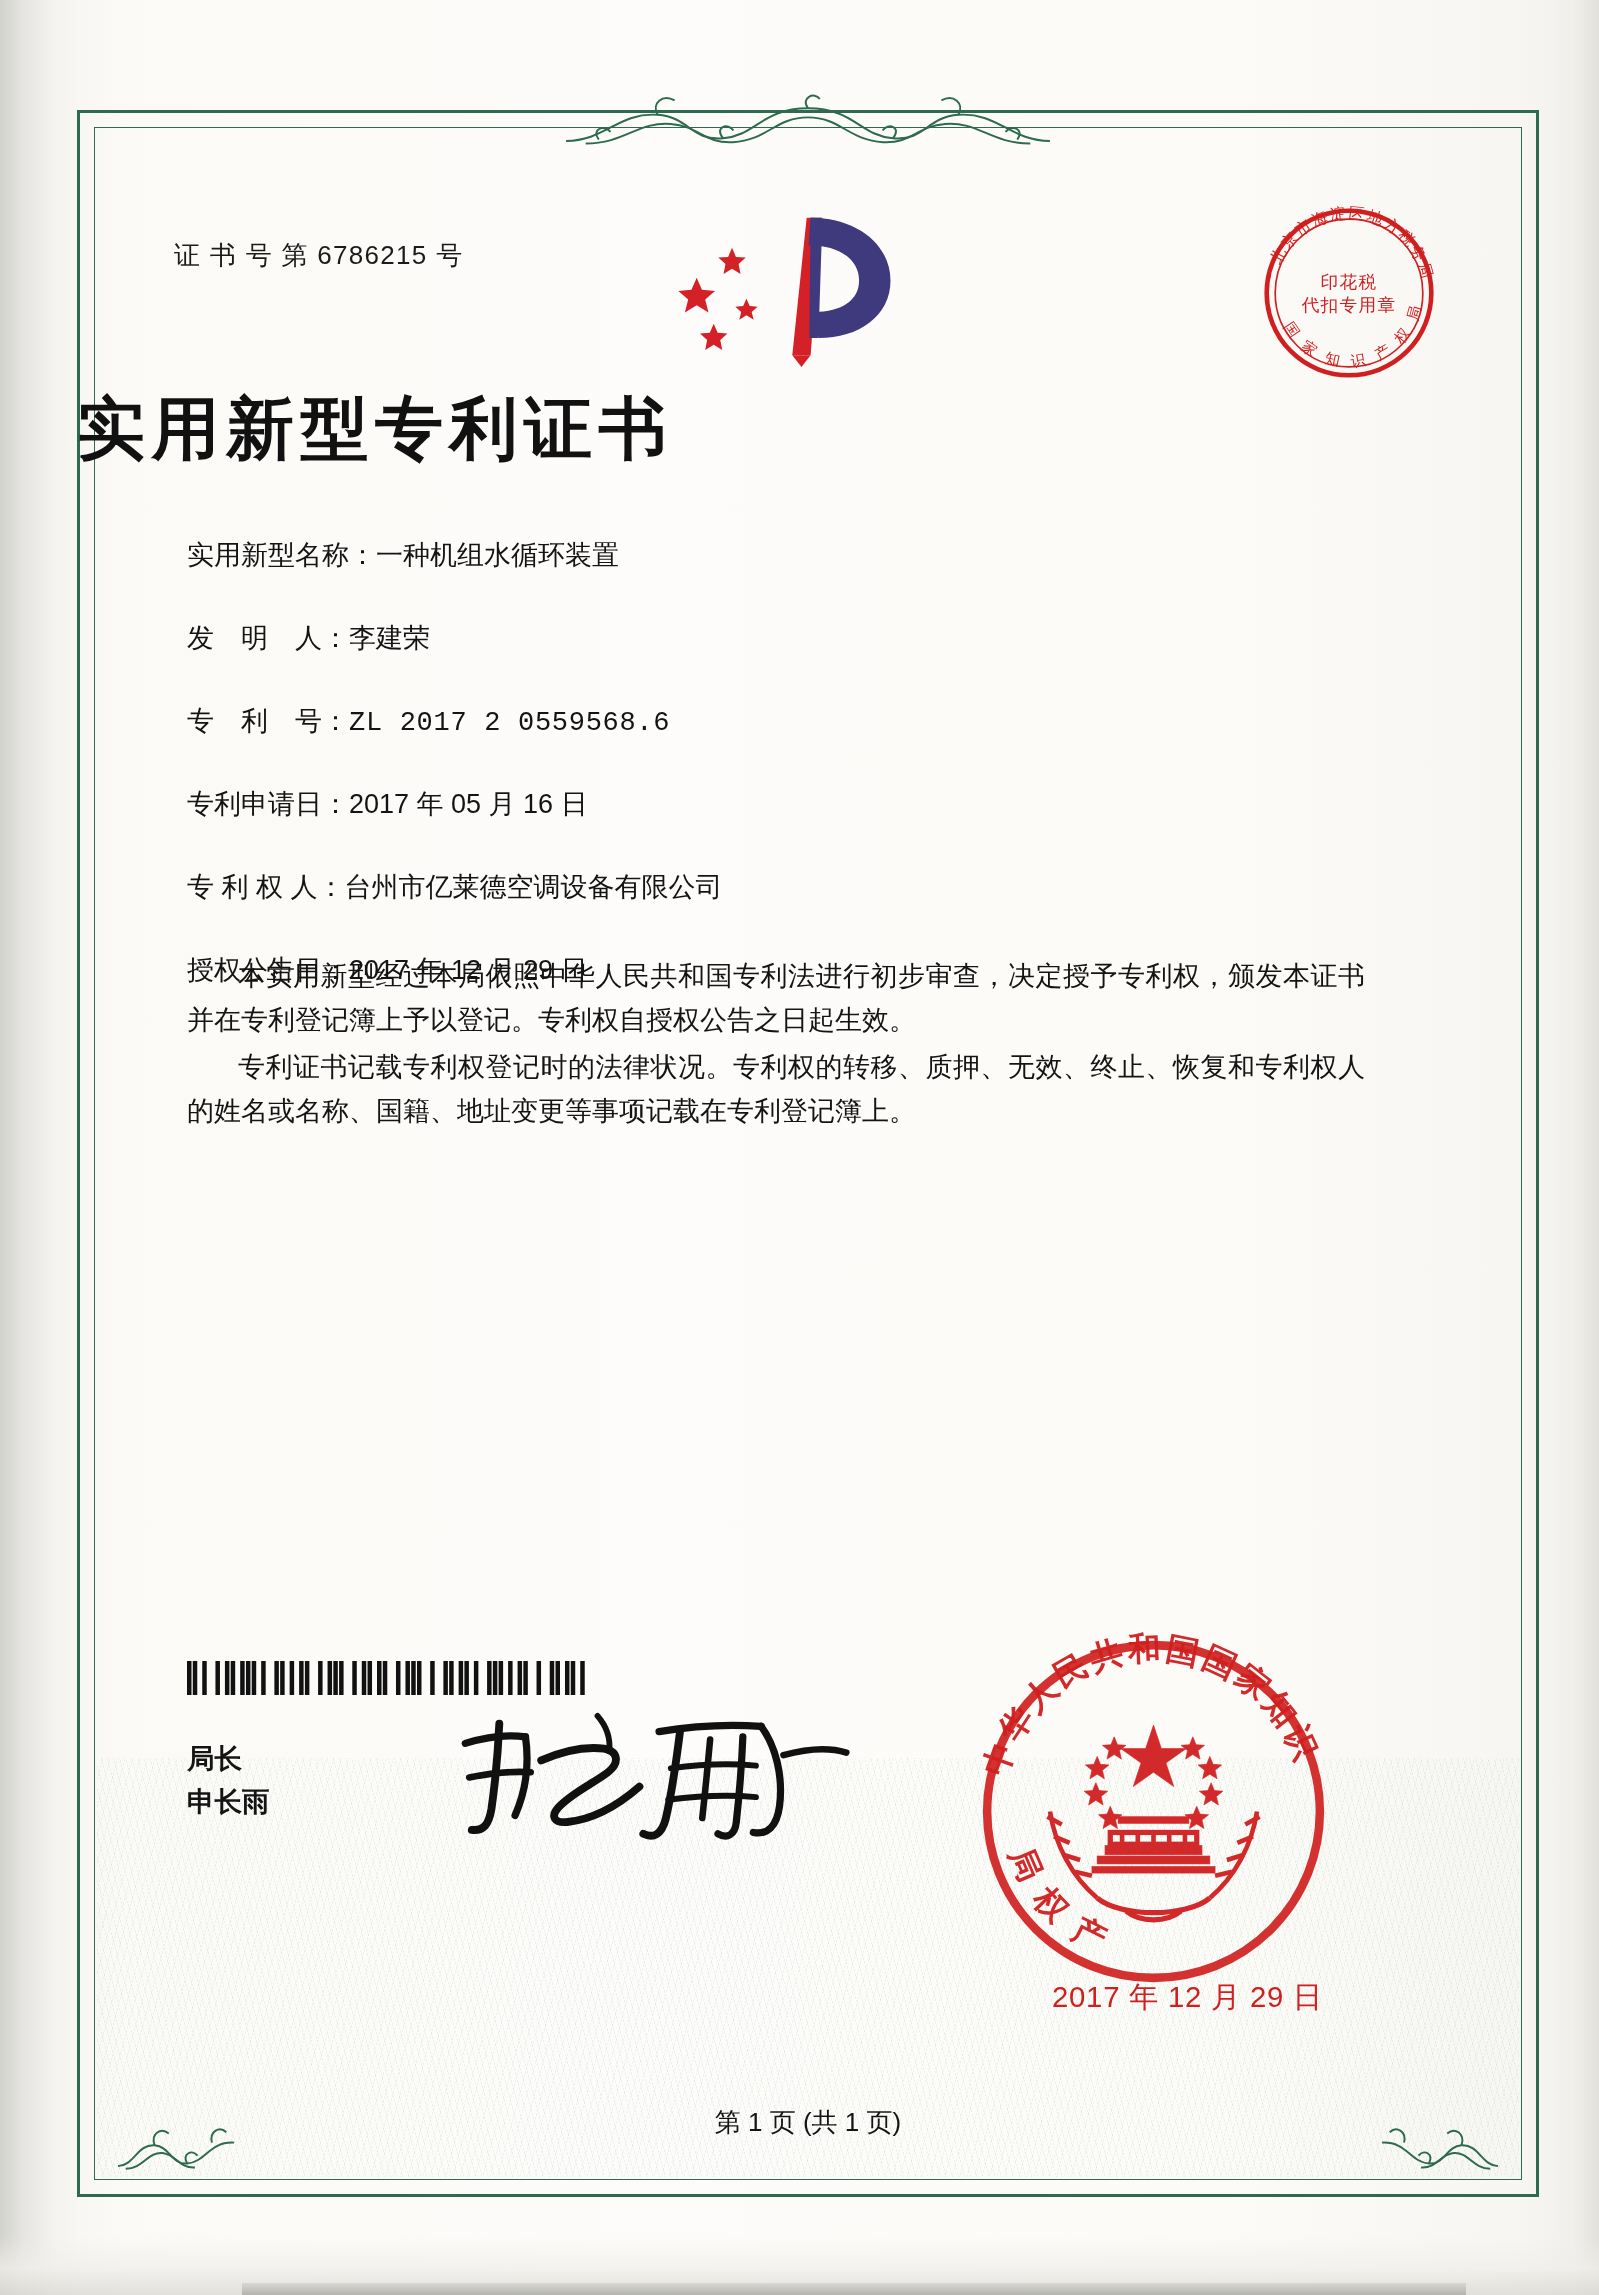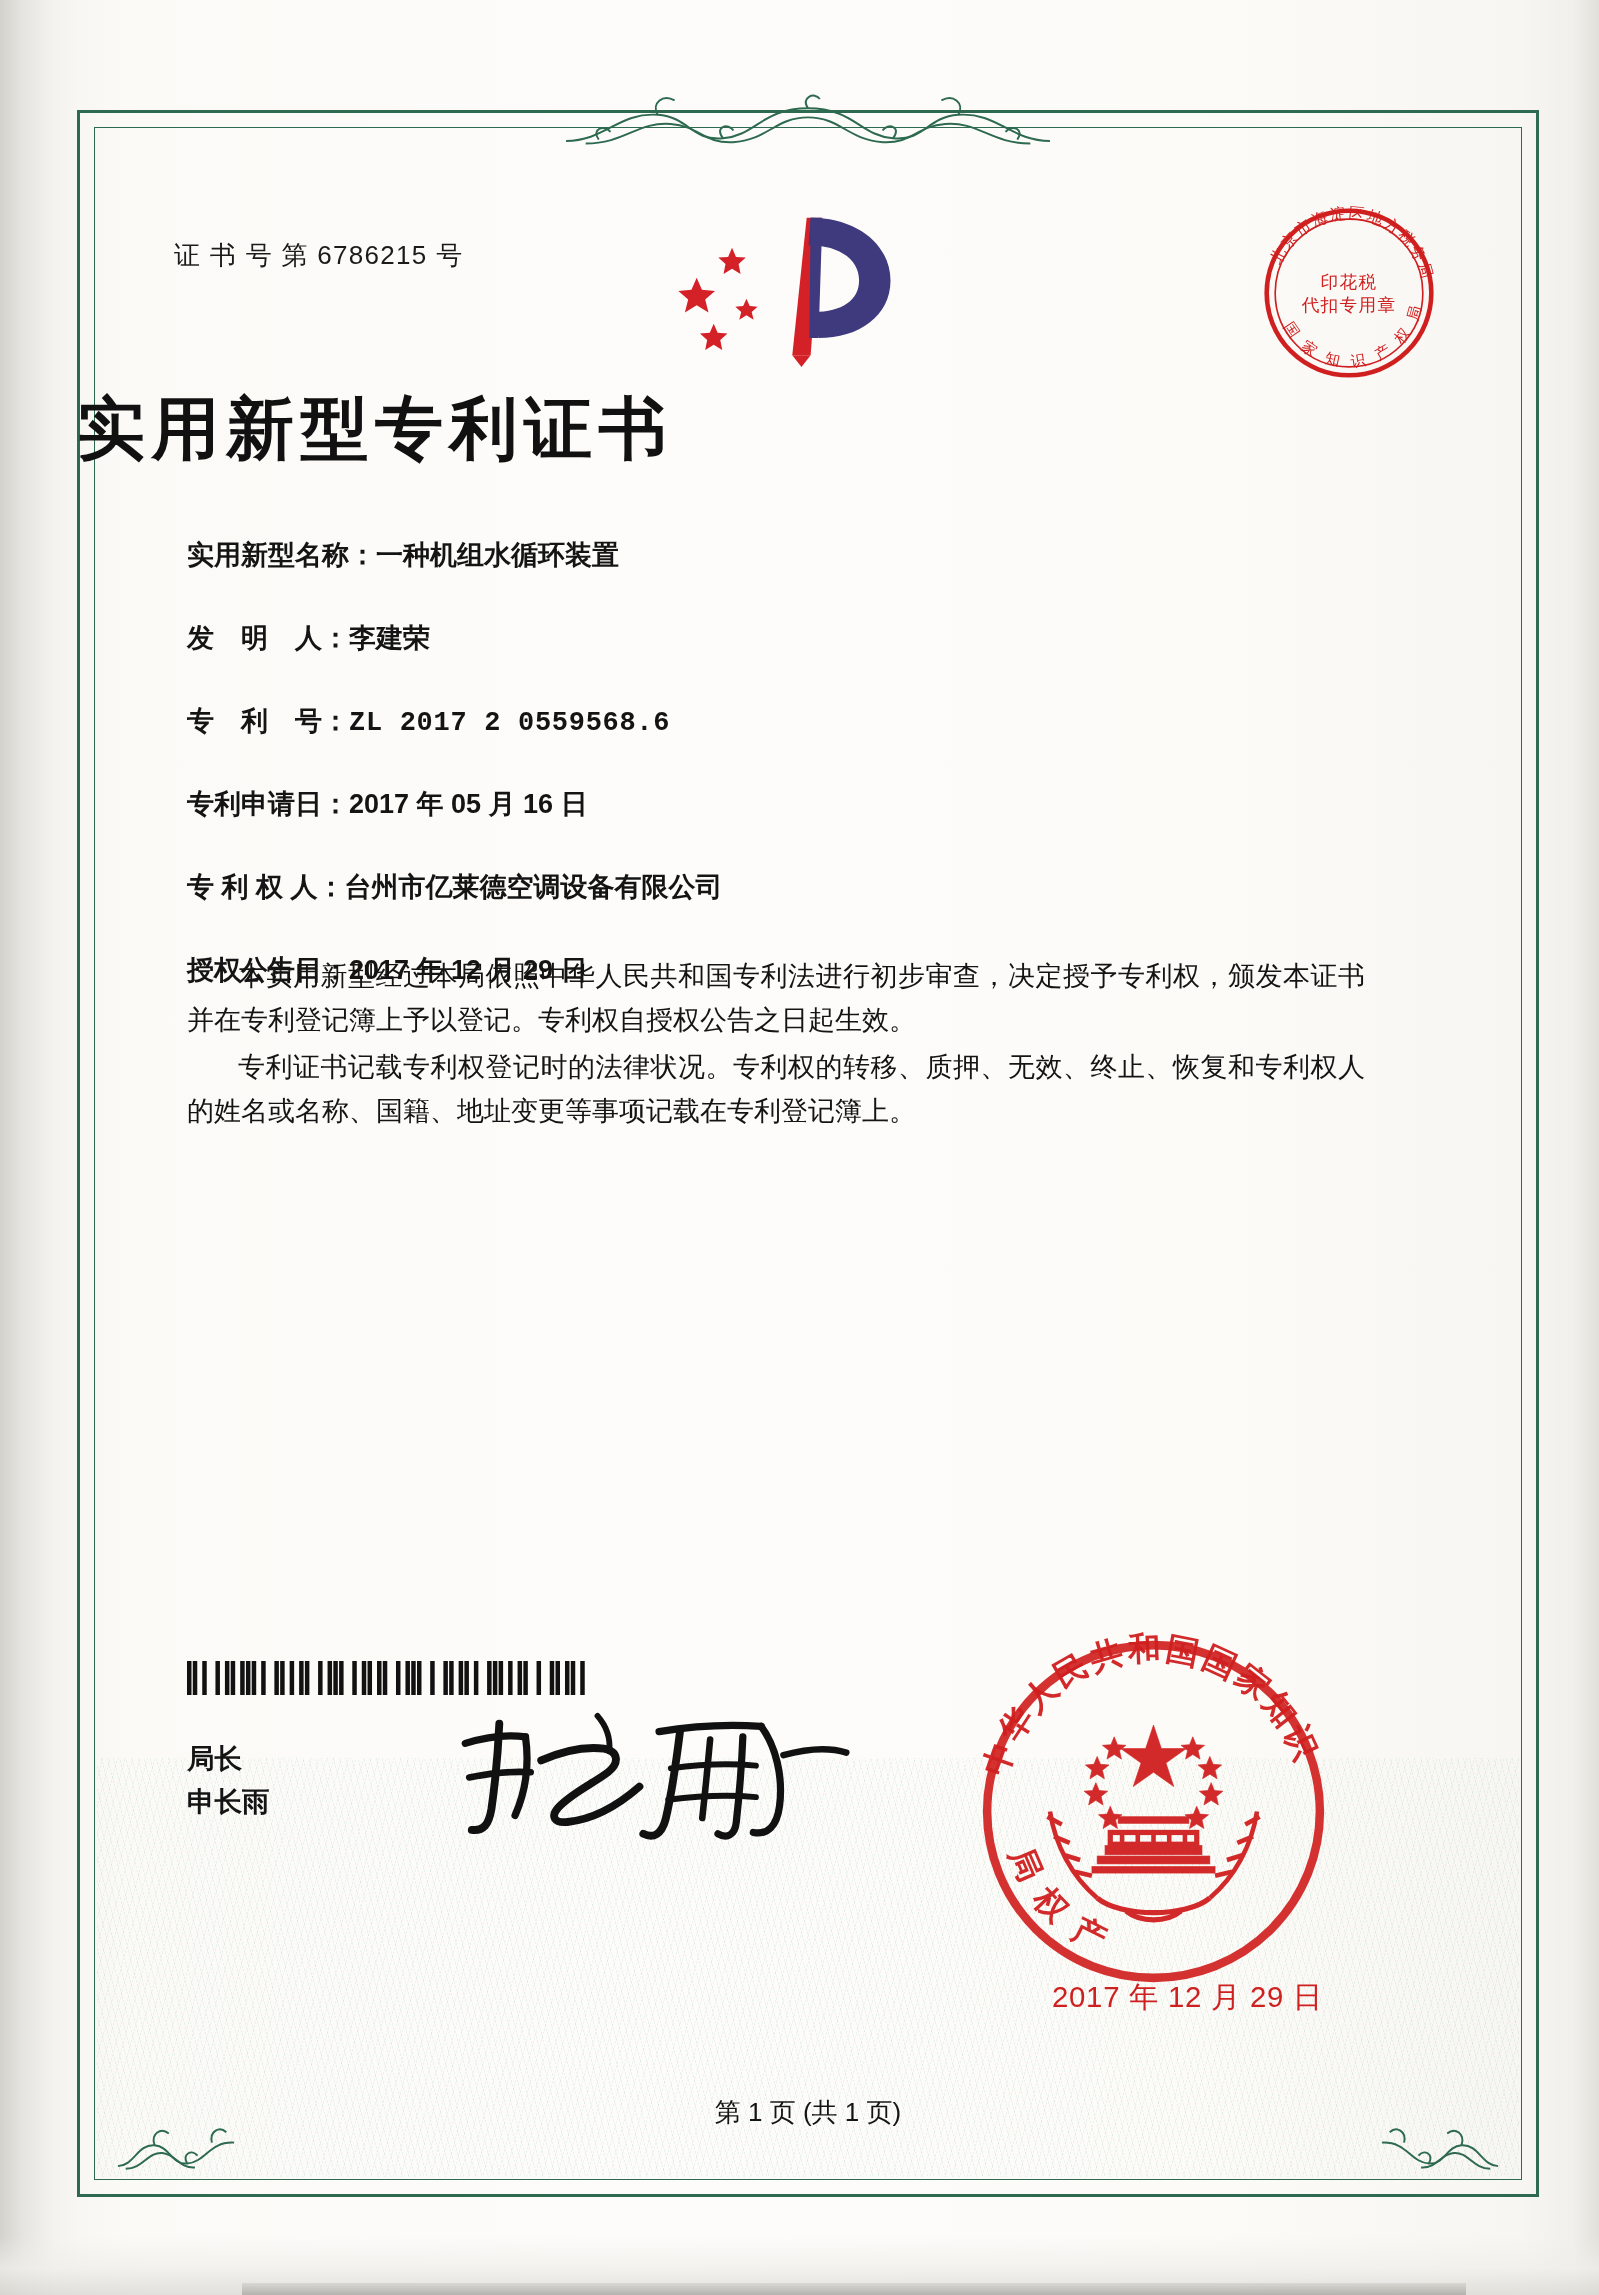--- a/index.html
+++ b/index.html
@@ -132,21 +132,20 @@
     left: 110px;
     top: 427px;
     width: 1243px;
   }
   .field {
     font-size: 27px;
     color: #141414;
     margin-bottom: 47px;
     white-space: nowrap;
     font-family: "Liberation Sans", sans-serif;
-    font-weight: bold;
   }
   .field .lbl {
     display: inline-block;
   }
   .field .val {
     font-family: "Liberation Sans", sans-serif;
   }
   .field.mono .val {
     font-family: "Liberation Mono", monospace;
     letter-spacing: 0.7px;
@@ -218,21 +217,21 @@
     font-size: 29.4px;
     color: #cf2020;
     font-family: "Liberation Sans", sans-serif;
     letter-spacing: 0.7px;
     white-space: nowrap;
   }
 
   .page-foot {
     position: absolute;
     left: 0; right: 0;
-    bottom: 67px;
+    bottom: 57px;
     text-align: center;
     font-size: 26px;
     color: #141414;
     font-family: "Liberation Sans", sans-serif;
   }
 </style>
 </head>
 <body>
 
 <div id="page">

